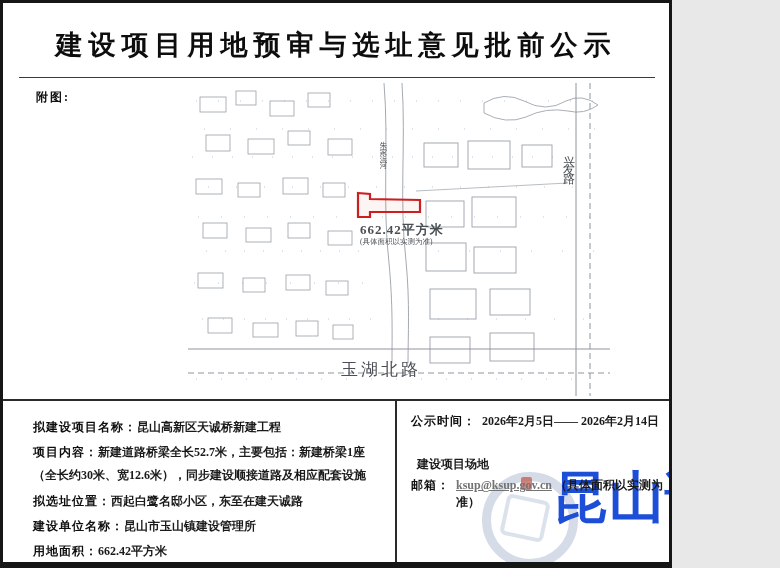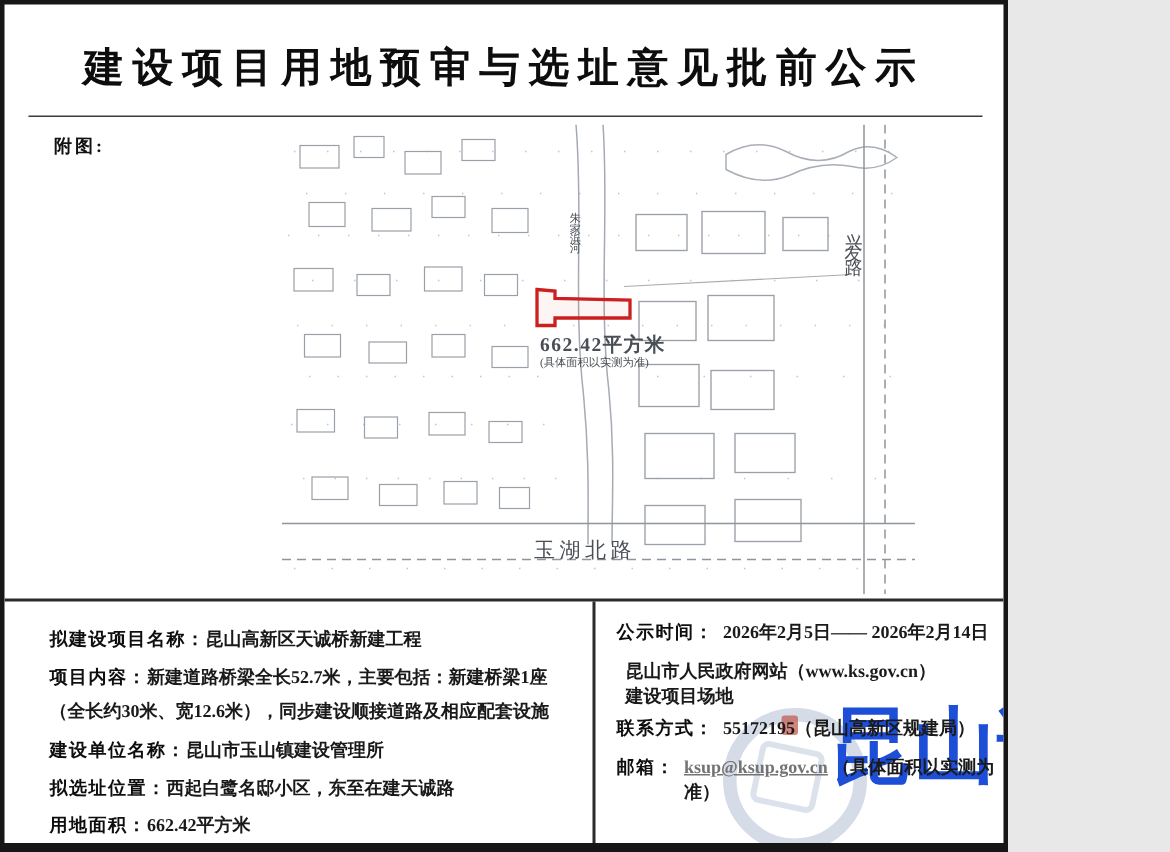--- a/index.html
+++ b/index.html
@@ -15,21 +15,21 @@
   .title-rule{position:absolute;left:16px;right:14px;top:74px;height:1px;background:#3a3a3a;}
   .figure-label{position:absolute;left:33px;top:86px;font-size:12px;font-weight:bold;letter-spacing:2px;}
   
   .map{position:absolute;left:185px;top:80px;width:422px;height:313px;}
   .map svg{position:absolute;left:0;top:0;}
   .map .maplabel{position:absolute;color:#4a4f55;}
   .area-label{left:172px;top:138px;font-size:13px;font-weight:bold;color:#3c4046;letter-spacing:1px;}
   .area-note{left:172px;top:154px;font-size:7.5px;color:#6a6f75;}
   .road-right{left:372px;top:62px;font-size:12px;writing-mode:vertical-rl;letter-spacing:9px;color:#4a4f55;}
   .river-label{left:190px;top:52px;font-size:7.5px;writing-mode:vertical-rl;letter-spacing:7px;color:#8a9097;}
-  .road-bottom{left:168px;top:275px;font-size:14px;letter-spacing:3px;color:#565b61;}
+  .road-bottom{left:153px;top:275px;font-size:17px;letter-spacing:3px;color:#565b61;}
   
   .table{position:absolute;left:0;right:0;top:396px;bottom:0;border-top:2px solid #2b2b2b;display:flex;z-index:2;}
   .col-left{width:394px;box-sizing:border-box;border-right:2px solid #2b2b2b;padding:13px 10px 0 30px;}
   .col-right{flex:1;box-sizing:border-box;padding:12px 6px 0 14px;}
   .lbl{font-size:12px;font-weight:bold;letter-spacing:1px;white-space:nowrap;color:#0e0e0e;}
   .val{font-size:12px;font-weight:bold;color:#1a1a1a;}
   .lrow{line-height:1.45;margin-bottom:2px;}
   .rrow{display:flex;align-items:baseline;line-height:1.4;margin-bottom:9px;}
   .rrow .val{padding-left:6px;}
   .rrow2{margin-bottom:5px;}
@@ -148,40 +148,36 @@
 
   <div class="table">
     <div class="col-left">
       <div class="lrow">
         <span class="lbl">拟建设项目名称：</span><span class="val">昆山高新区天诚桥新建工程</span>
       </div>
       <div class="lrow">
         <span class="lbl">项目内容：</span><span class="val">新建道路桥梁全长52.7米，主要包括：新建桥梁1座（全长约30米、宽12.6米），同步建设顺接道路及相应配套设施</span>
       </div>
       <div class="lrow">
-        <span class="lbl">建设单位名称：</span><span class="val">昆山市玉山镇建设管理所</span>
+        <span class="lbl">拟选址位置：</span><span class="val">西起白鹭名邸小区，东至在建天诚路</span>
       </div>
       <div class="lrow">
-        <span class="lbl">拟选址位置：</span><span class="val">西起白鹭名邸小区，东至在建天诚路</span>
+        <span class="lbl">建设单位名称：</span><span class="val">昆山市玉山镇建设管理所</span>
       </div>
       <div class="lrow">
         <span class="lbl">用地面积：</span><span class="val">662.42平方米</span>
       </div>
     </div>
     <div class="col-right">
       <div class="rrow">
         <span class="lbl">公示时间：</span>
           <span class="val">2026年2月5日—— 2026年2月14日</span>
       </div>
       <div class="rrow rrow2">
-        <span class="val"><span>昆山市人民政府网站（www.ks.gov.cn）</span><br><span>建设项目场地</span></span>
-      </div>
-      <div class="rrow">
-        <span class="lbl">联系方式：</span>
-          <span class="val">55172195（昆山高新区规建局）</span>
+        <span class="val"><br><span>建设项目场地</span></span>
       </div>
       <div class="rrow">
         <span class="lbl">邮箱：</span>
         <span class="val"><a class="email">ksup@ksup.gov.cn</a> <span>（具体面积以实测为准）</span></span>
       </div>
     </div>
   </div>
 
 </div>
 

